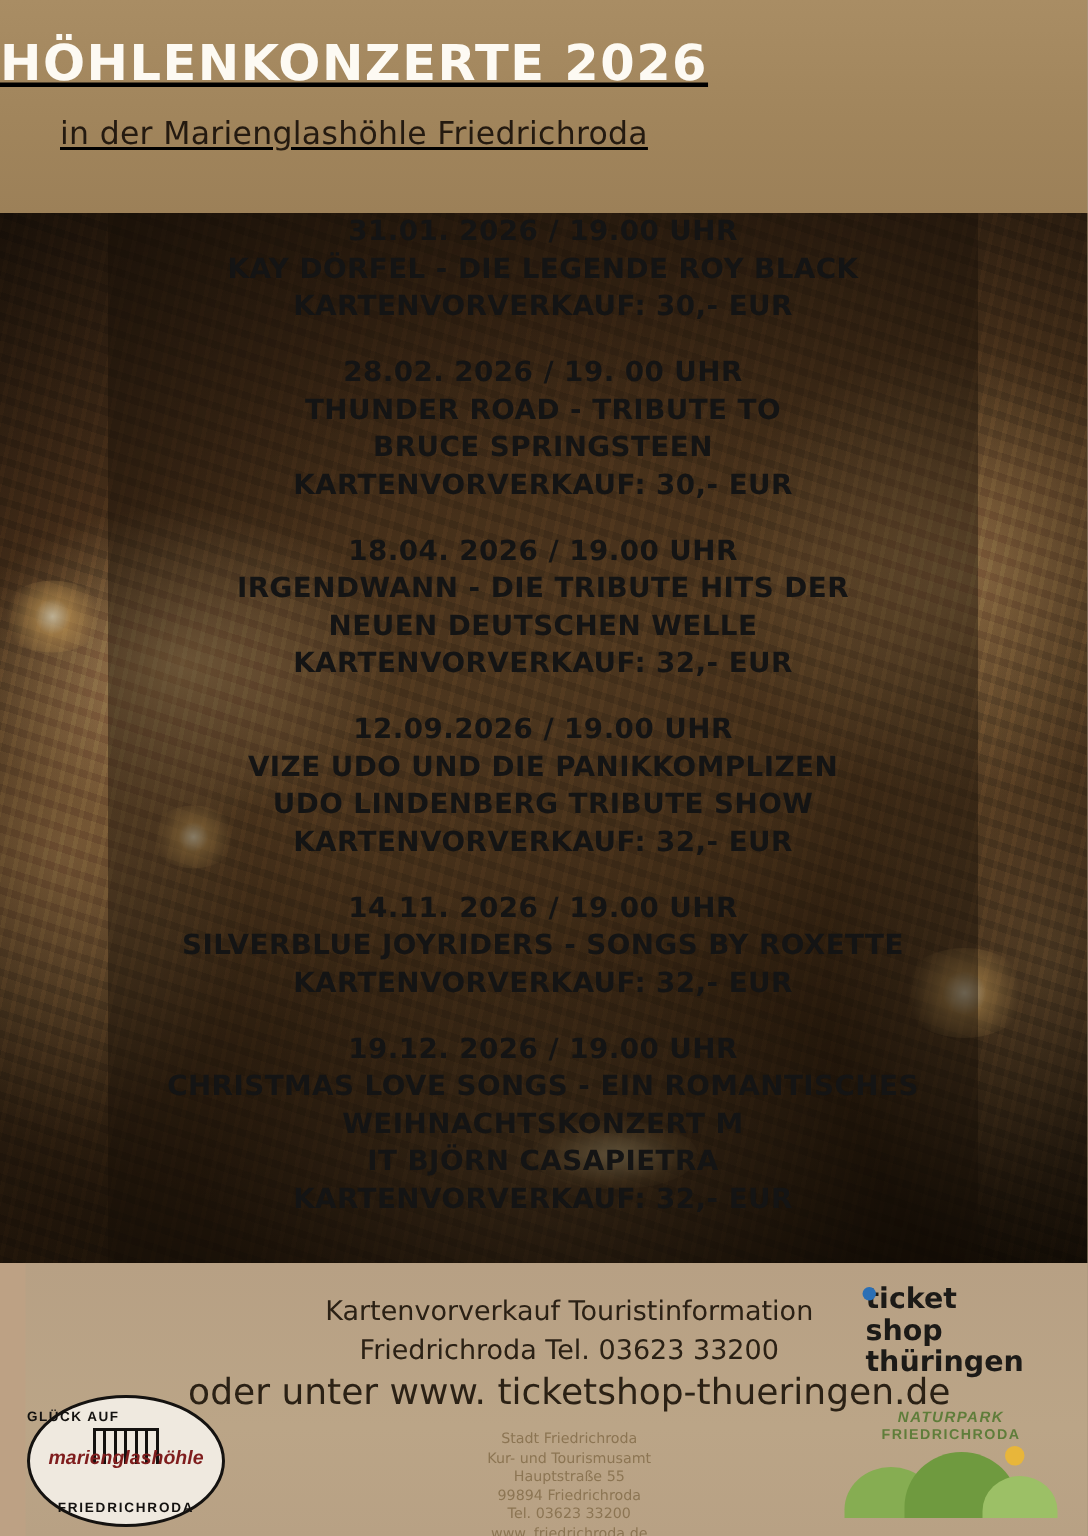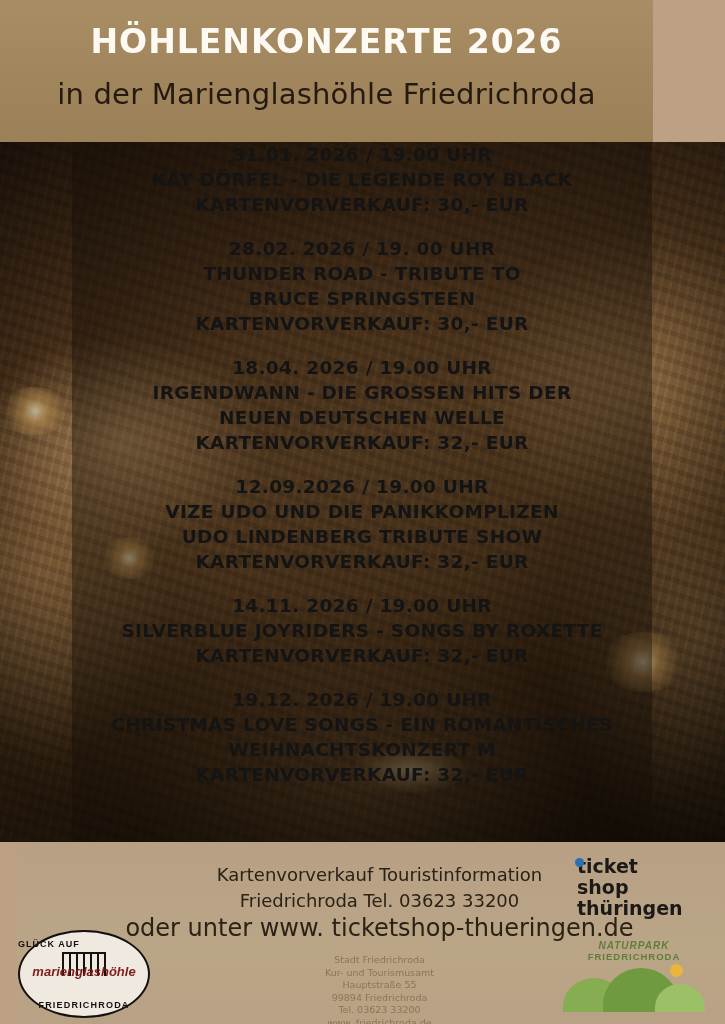--- a/index.html
+++ b/index.html
@@ -9,34 +9,36 @@
     background:#b99b70;
     position:relative;
     overflow:hidden;
   }
 
   
   .poster { position:absolute; inset:0; background:#bda184; }
 
   
   .header {
-    position:absolute; top:0; left:0; width:653px; height:142px;
+    position:absolute; top:0; left:0; width:725px; height:142px;
     background:#a78b62;
     background:linear-gradient(180deg,#a98d64 0%,#a1855c 55%,#9c8058 100%);
-    text-align:center;
+    text-align:left;
+    text-decoration:underline;
   }
   .header h1 {
     font-size:33px; font-weight:700; letter-spacing:1.0px;
     color:#fdfaf3; margin-top:22px;
     font-family:"DejaVu Sans", sans-serif;
   }
   .header h2 {
-    font-size:29px; font-weight:400; letter-spacing:0.2px;
+    font-size:21px; font-weight:400; letter-spacing:0.2px;
     color:#241a10; margin-top:16px;
     font-family:"DejaVu Sans", sans-serif;
+    padding-left:40px;
   }
 
   
   .cave {
     position:absolute; top:142px; left:0; width:725px; height:700px;
     overflow:hidden;
     background:#1d1309;
   }
   .cave .layerA {
     position:absolute; inset:0;
@@ -210,21 +212,21 @@
 
     <div class="event">
       <div class="line date">28.02. 2026 /  19. 00 UHR</div>
       <div class="line">THUNDER ROAD - TRIBUTE TO</div>
       <div class="line">BRUCE SPRINGSTEEN</div>
       <div class="line">KARTENVORVERKAUF: 30,- EUR</div>
     </div>
 
     <div class="event">
       <div class="line date">18.04. 2026 / 19.00 UHR</div>
-      <div class="line">IRGENDWANN - DIE GROSSEN HITS DER</div>
+      <div class="line">IRGENDWANN - DIE TRIBUTE HITS DER</div>
       <div class="line">NEUEN DEUTSCHEN WELLE</div>
       <div class="line">KARTENVORVERKAUF: 32,- EUR</div>
     </div>
 
     <div class="event">
       <div class="line date">12.09.2026 / 19.00 UHR</div>
       <div class="line">VIZE UDO UND DIE PANIKKOMPLIZEN</div>
       <div class="line">UDO LINDENBERG TRIBUTE SHOW</div>
       <div class="line">KARTENVORVERKAUF: 32,- EUR</div>
     </div>
@@ -232,20 +234,21 @@
     <div class="event">
       <div class="line date">14.11. 2026 / 19.00 UHR</div>
       <div class="line">SILVERBLUE JOYRIDERS - SONGS BY ROXETTE</div>
       <div class="line">KARTENVORVERKAUF: 32,- EUR</div>
     </div>
 
     <div class="event">
       <div class="line date">19.12. 2026 / 19.00 UHR</div>
       <div class="line">CHRISTMAS LOVE SONGS - EIN ROMANTISCHES</div>
       <div class="line">WEIHNACHTSKONZERT M</div>
+      <div class="line">IT BJÖRN CASAPIETRA</div>
       <div class="line">KARTENVORVERKAUF: 32,- EUR</div>
     </div>
 
   </div>
 
   <div class="footer">
     <div class="info">
       <div class="l1">Kartenvorverkauf  Touristinformation</div>
       <div class="l2">Friedrichroda  Tel. 03623 33200</div>
       <div class="l3">oder unter www. ticketshop-thueringen.de</div>

